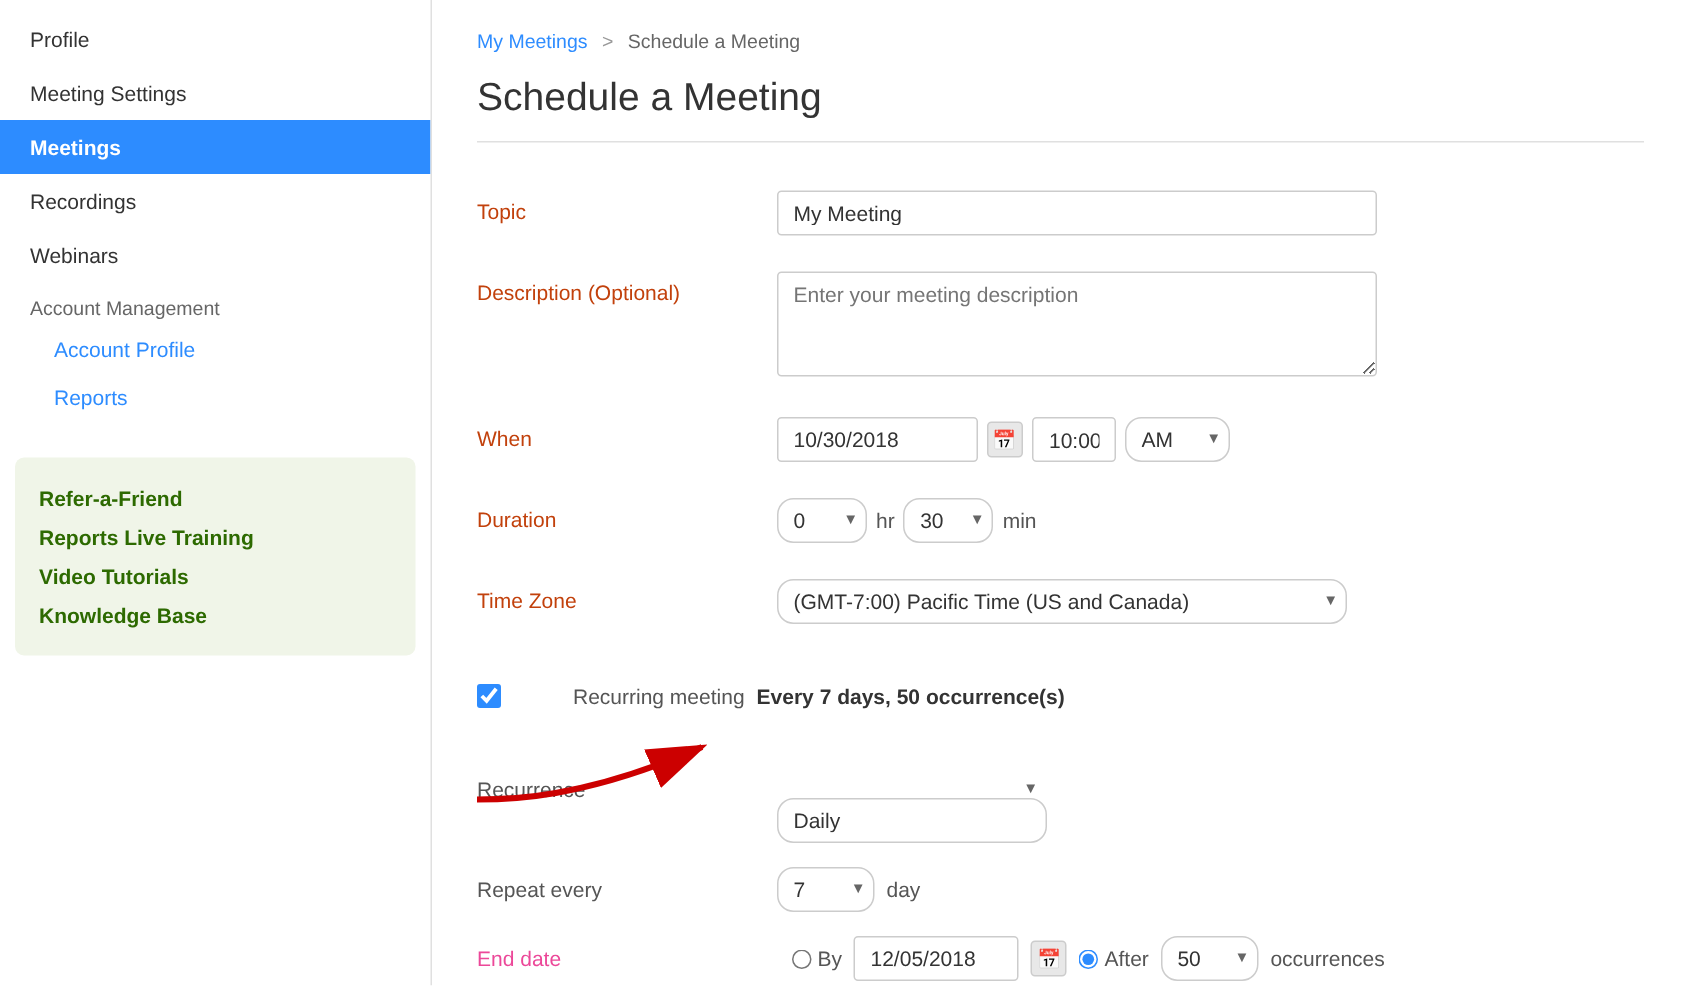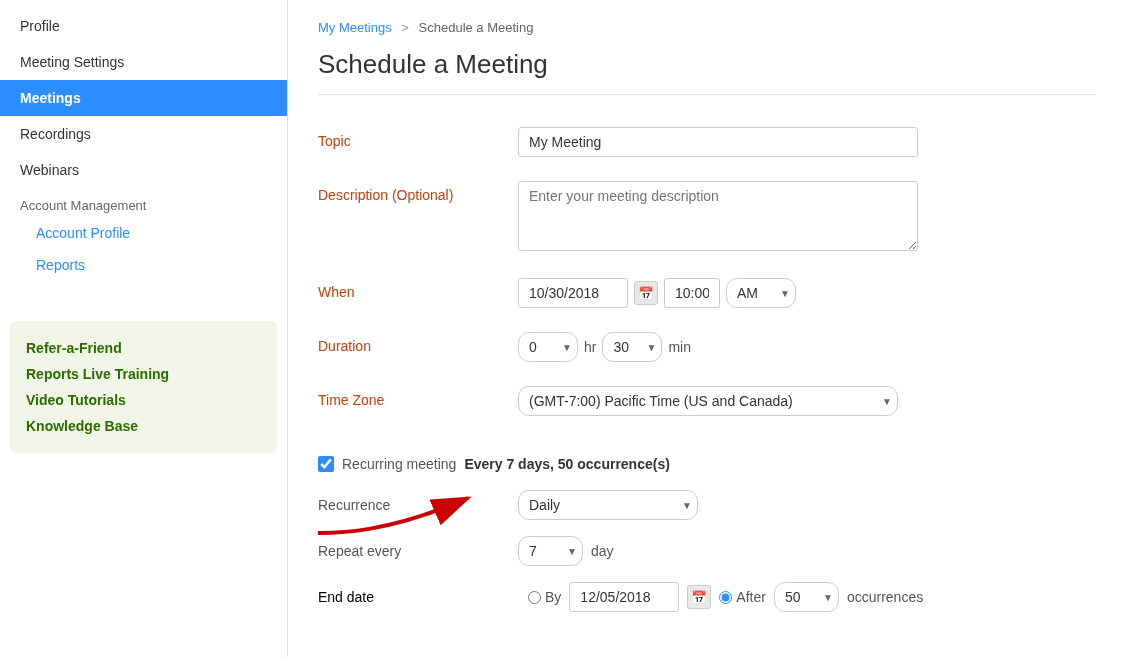--- a/index.html
+++ b/index.html
@@ -40,21 +40,21 @@
     .sidebar-sub-item {
       display: block;
       padding: 8px 20px 8px 36px;
       color: #2d8cff;
       text-decoration: none;
       font-size: 14px;
       cursor: pointer;
     }
 
     .sidebar-green-box {
-      margin: 32px 10px;
+      margin: 16px 10px;
       background: #f0f5e8;
       border-radius: 6px;
       padding: 14px 16px;
     }
     .sidebar-green-box a {
       display: block;
       color: #2d6a00;
       font-weight: 600;
       font-size: 14px;
       text-decoration: none;
@@ -107,21 +107,21 @@
       padding: 6px 10px;
       background: #fff;
       outline: none;
     }
 
     .topic-input { width: 400px; }
     .description-textarea { width: 400px; height: 70px; resize: vertical; }
 
     
     .when-group { display: flex; align-items: center; gap: 6px; }
-    .date-input { width: 110px; }
+    .date-input { width: 134px; }
     .cal-icon {
       width: 24px; height: 24px;
       background: #e8e8e8;
       border: 1px solid #ccc;
       border-radius: 3px;
       display: flex; align-items: center; justify-content: center;
       cursor: pointer;
       font-size: 13px;
     }
     .time-select { width: 56px; }
@@ -130,32 +130,32 @@
     
     .duration-group { display: flex; align-items: center; gap: 6px; }
     .dur-select { width: 60px; }
     .dur-label { color: #555; font-size: 14px; }
 
     
     .tz-select { width: 380px; }
 
     
     .recurring-row { display: flex; align-items: center; gap: 8px; padding: 14px 0 10px 0; }
-    .recurring-label { font-size: 14px; color: #555; }
+    .recurring-label { font-size: 14px; color: #555; margin-left: 40px; }
     .recurring-desc { font-size: 14px; font-weight: 600; color: #333; }
     .rec-row { display: flex; align-items: center; padding: 8px 0; }
     .rec-label { width: 200px; min-width: 200px; color: #555; font-size: 14px; }
     .rec-control { display: flex; align-items: center; gap: 8px; }
-    .rec-select { width: 180px; }
+    .rec-select { width: 180px; margin-top: 42px; }
     .rec-num-select { width: 65px; }
     .rec-text { font-size: 14px; color: #555; }
 
     
     .end-date-row { display: flex; align-items: center; padding: 8px 0; gap: 10px; }
-    .end-label { width: 200px; min-width: 200px; color: #000000; font-size: 14px; }
+    .end-label { width: 200px; min-width: 200px; color: #ec4899; font-size: 14px; }
     .end-options { display: flex; align-items: center; gap: 8px; }
     .radio-option { display: flex; align-items: center; gap: 4px; }
     .radio-option label { font-size: 14px; color: #555; }
     .after-select { width: 65px; }
     .occurrences-text { font-size: 14px; color: #555; }
 
     input[type="checkbox"] { cursor: pointer; width: 16px; height: 16px; accent-color: #2d8cff; }
     input[type="radio"] { cursor: pointer; accent-color: #2d8cff; }
 
     

